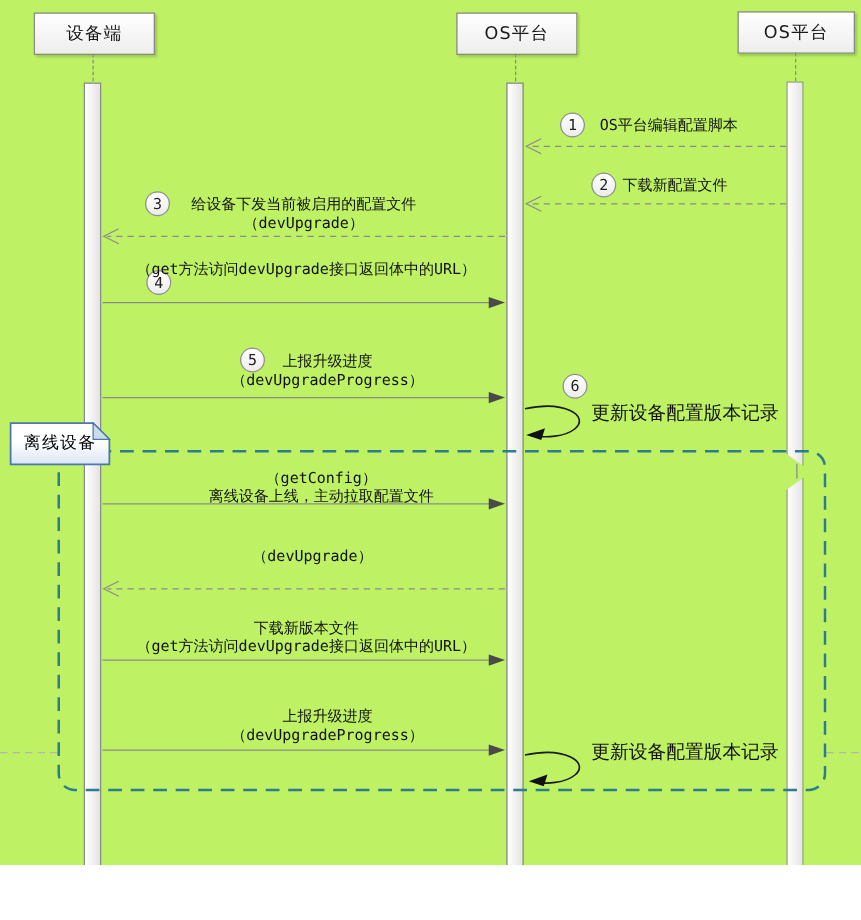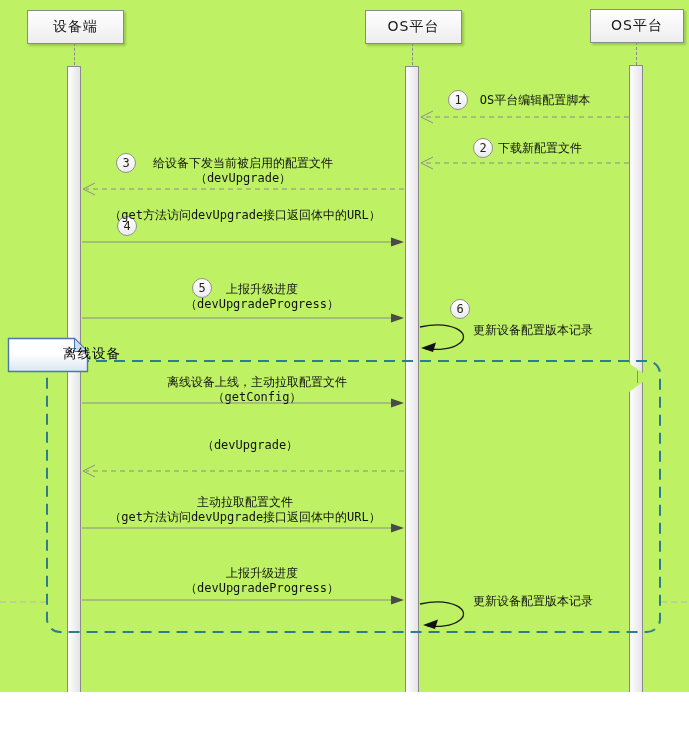--- a/index.html
+++ b/index.html
@@ -23,31 +23,31 @@
   .bar-cut-top{clip-path:polygon(0 10px,100% 0,100% 100%,0 100%);}
   .vline{position:absolute;width:0;border-left:1px solid #8a8a8a;}
   .msg{
     position:absolute;transform:translateX(-50%);text-align:center;
     font-family:"DejaVu Sans Mono","Liberation Mono",monospace;
     font-size:12px;line-height:14.5px;white-space:nowrap;color:#111;
   }
   .msg-left{
     position:absolute;text-align:center;
     font-family:"DejaVu Sans Mono","Liberation Mono",monospace;
-    font-size:12px;line-height:14px;white-space:nowrap;color:#111;
+    font-size:15px;line-height:14px;white-space:nowrap;color:#111;
   }
   .num{
     position:absolute;width:20px;height:20px;border-radius:50%;
     border:1px solid #909090;background:linear-gradient(#ffffff,#ececec);
     box-sizing:border-box;font-size:12px;line-height:18px;text-align:center;
     font-family:"DejaVu Sans Mono","Liberation Mono",monospace;color:#222;
   }
   .note-label{
     position:absolute;left:8px;top:345px;width:80px;text-align:center;
-    font-size:13.5px;letter-spacing:1px;color:#000;margin-left:44px;
+    font-size:13.5px;letter-spacing:1px;color:#000;
   }
   svg.overlay{position:absolute;left:0;top:0;pointer-events:none;}
 </style>
 </head>
 <body>
 
 <div class="stage">
 
   <div class="actor" style="left:27px;top:10px;width:95px">
     <span>设备端</span>
@@ -148,28 +148,28 @@
     <div>（get方法访问devUpgrade接口返回体中的URL）</div>
   </div>
   <div class="msg" style="left:262px;top:282px">
     <div>上报升级进度</div>
     <div>（devUpgradeProgress）</div>
   </div>
   <div class="msg-left" style="left:473px;top:323px">
     <div>更新设备配置版本记录</div>
   </div>
   <div class="msg" style="left:257px;top:375px">
+    <div>（getConfig）</div>
     <div>离线设备上线，主动拉取配置文件</div>
-    <div>（getConfig）</div>
   </div>
   <div class="msg" style="left:250px;top:438px">
     <div>（devUpgrade）</div>
   </div>
   <div class="msg" style="left:245px;top:495px">
-    <div>主动拉取配置文件</div>
+    <div>下载新版本文件</div>
     <div>（get方法访问devUpgrade接口返回体中的URL）</div>
   </div>
   <div class="msg" style="left:262px;top:566px">
     <div>上报升级进度</div>
     <div>（devUpgradeProgress）</div>
   </div>
   <div class="msg-left" style="left:473px;top:594px">
     <div>更新设备配置版本记录</div>
   </div>
 

